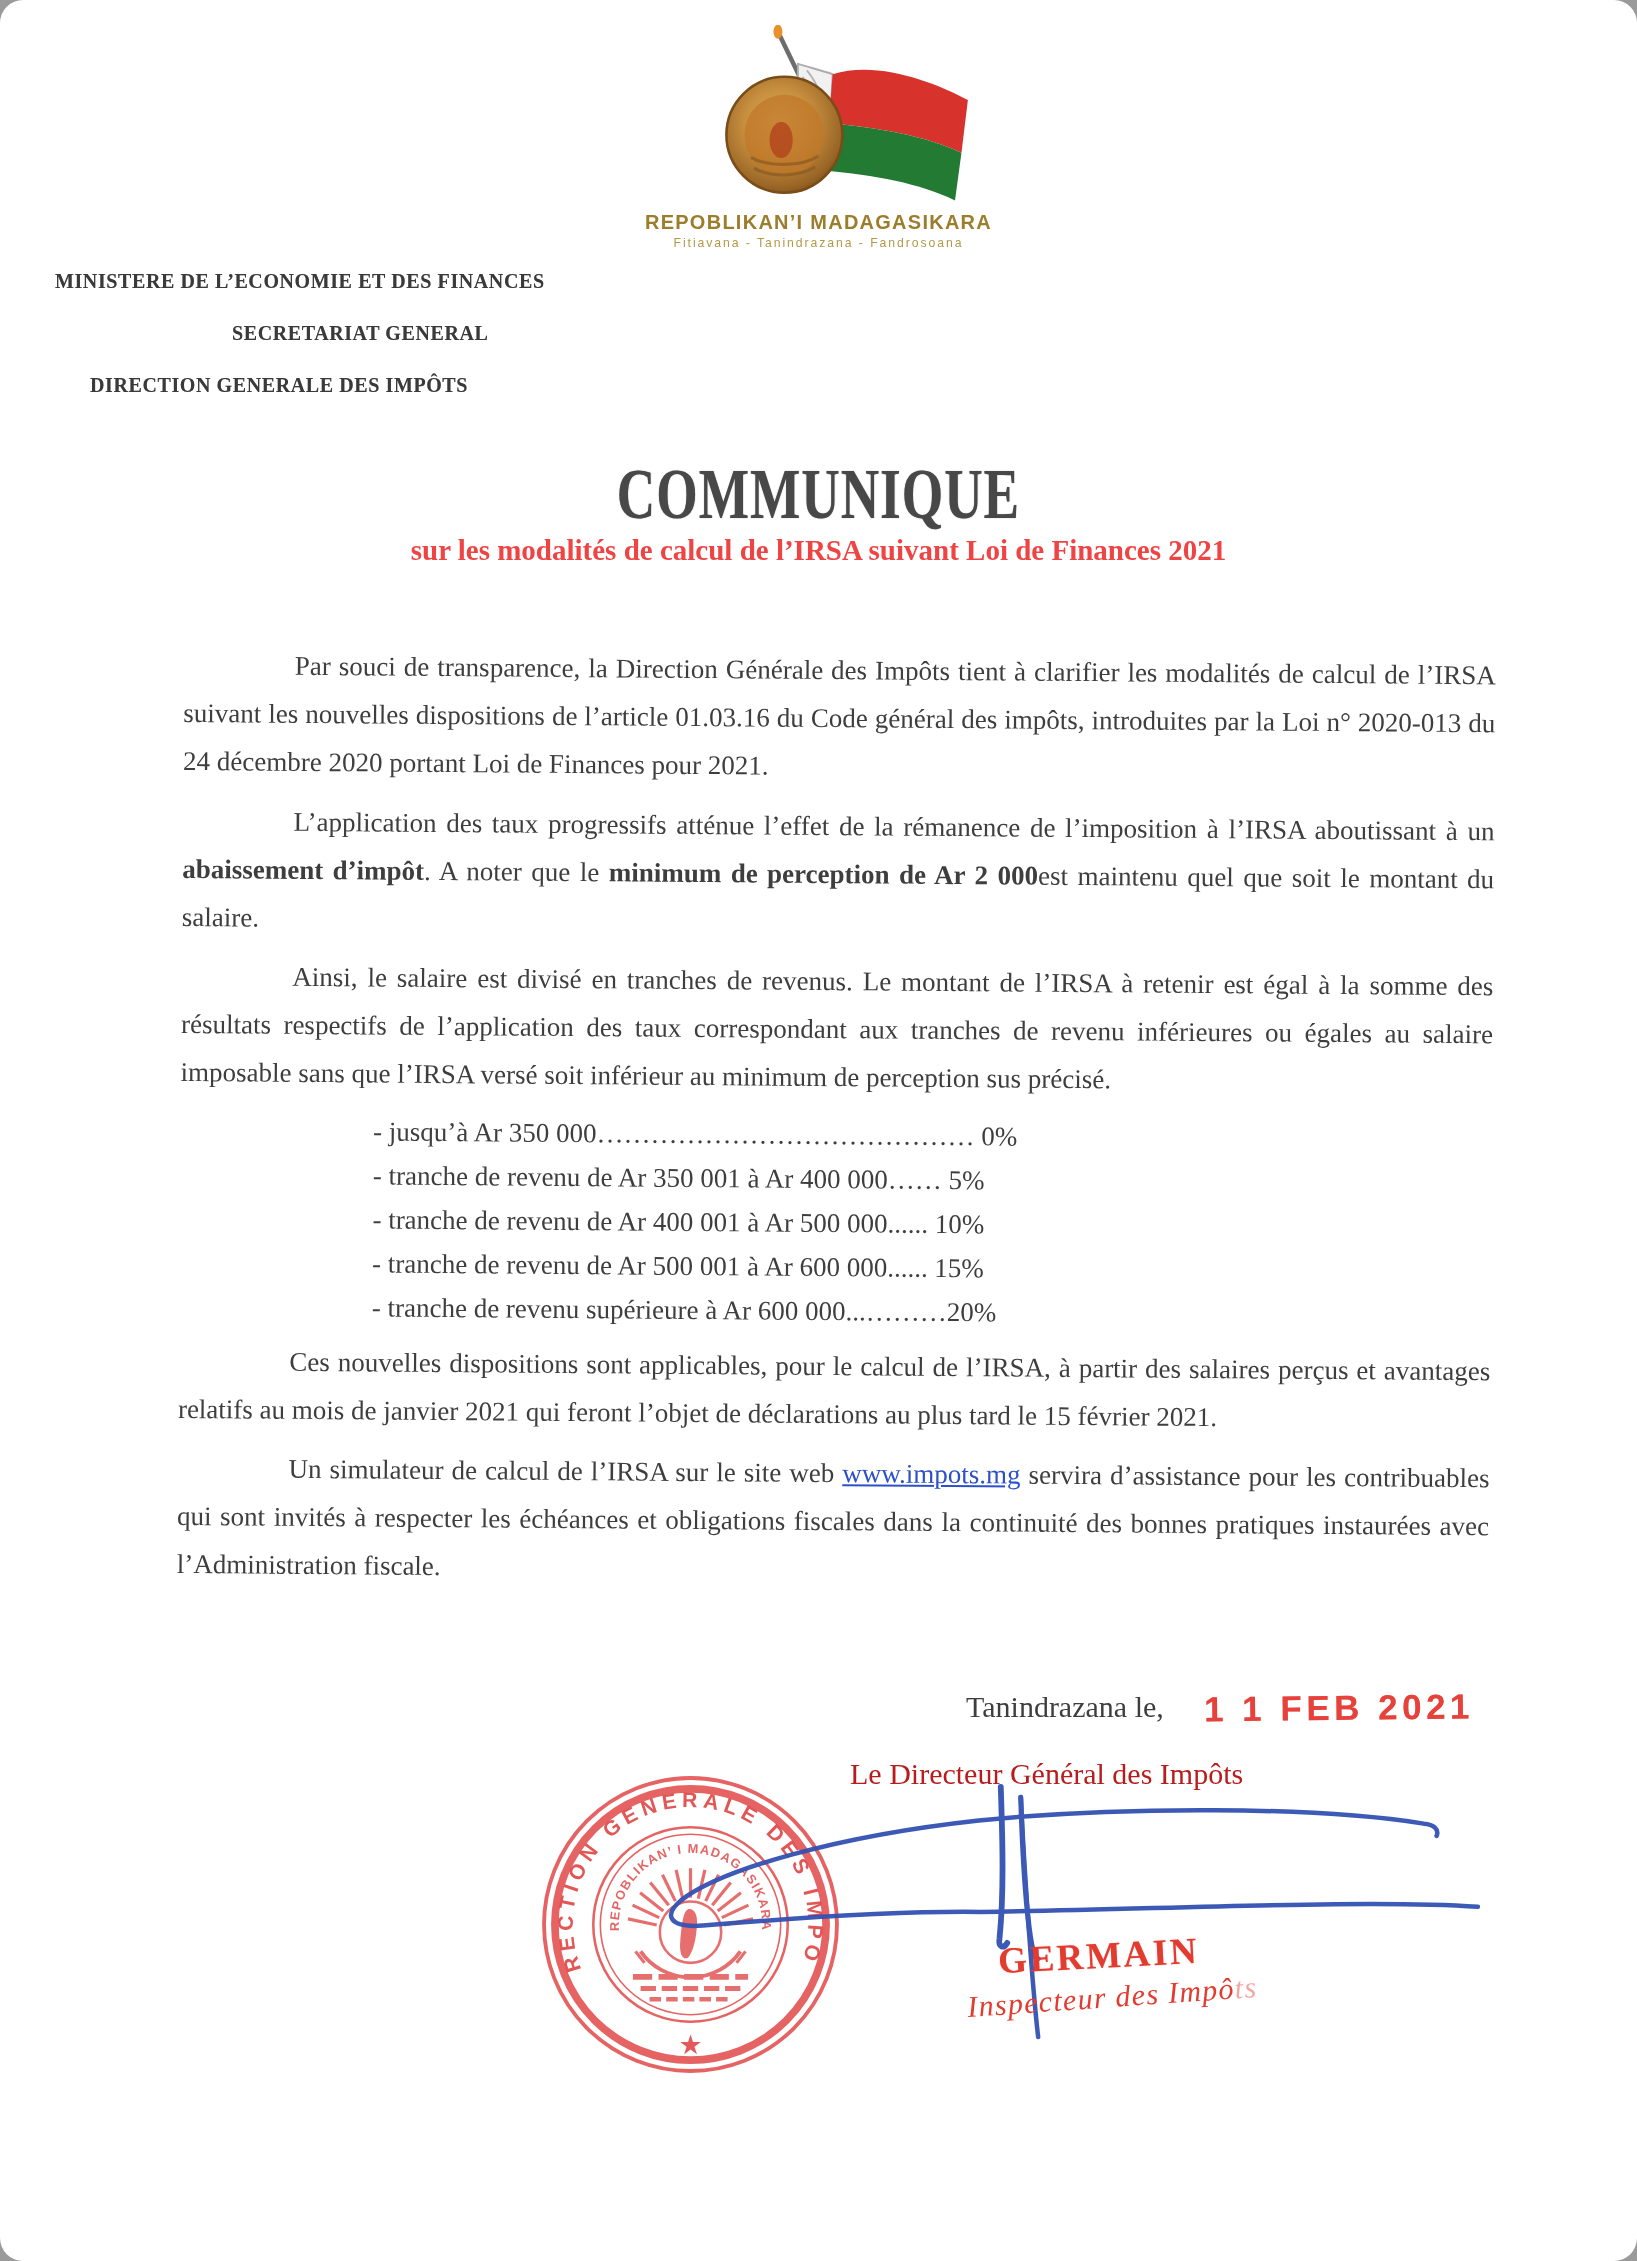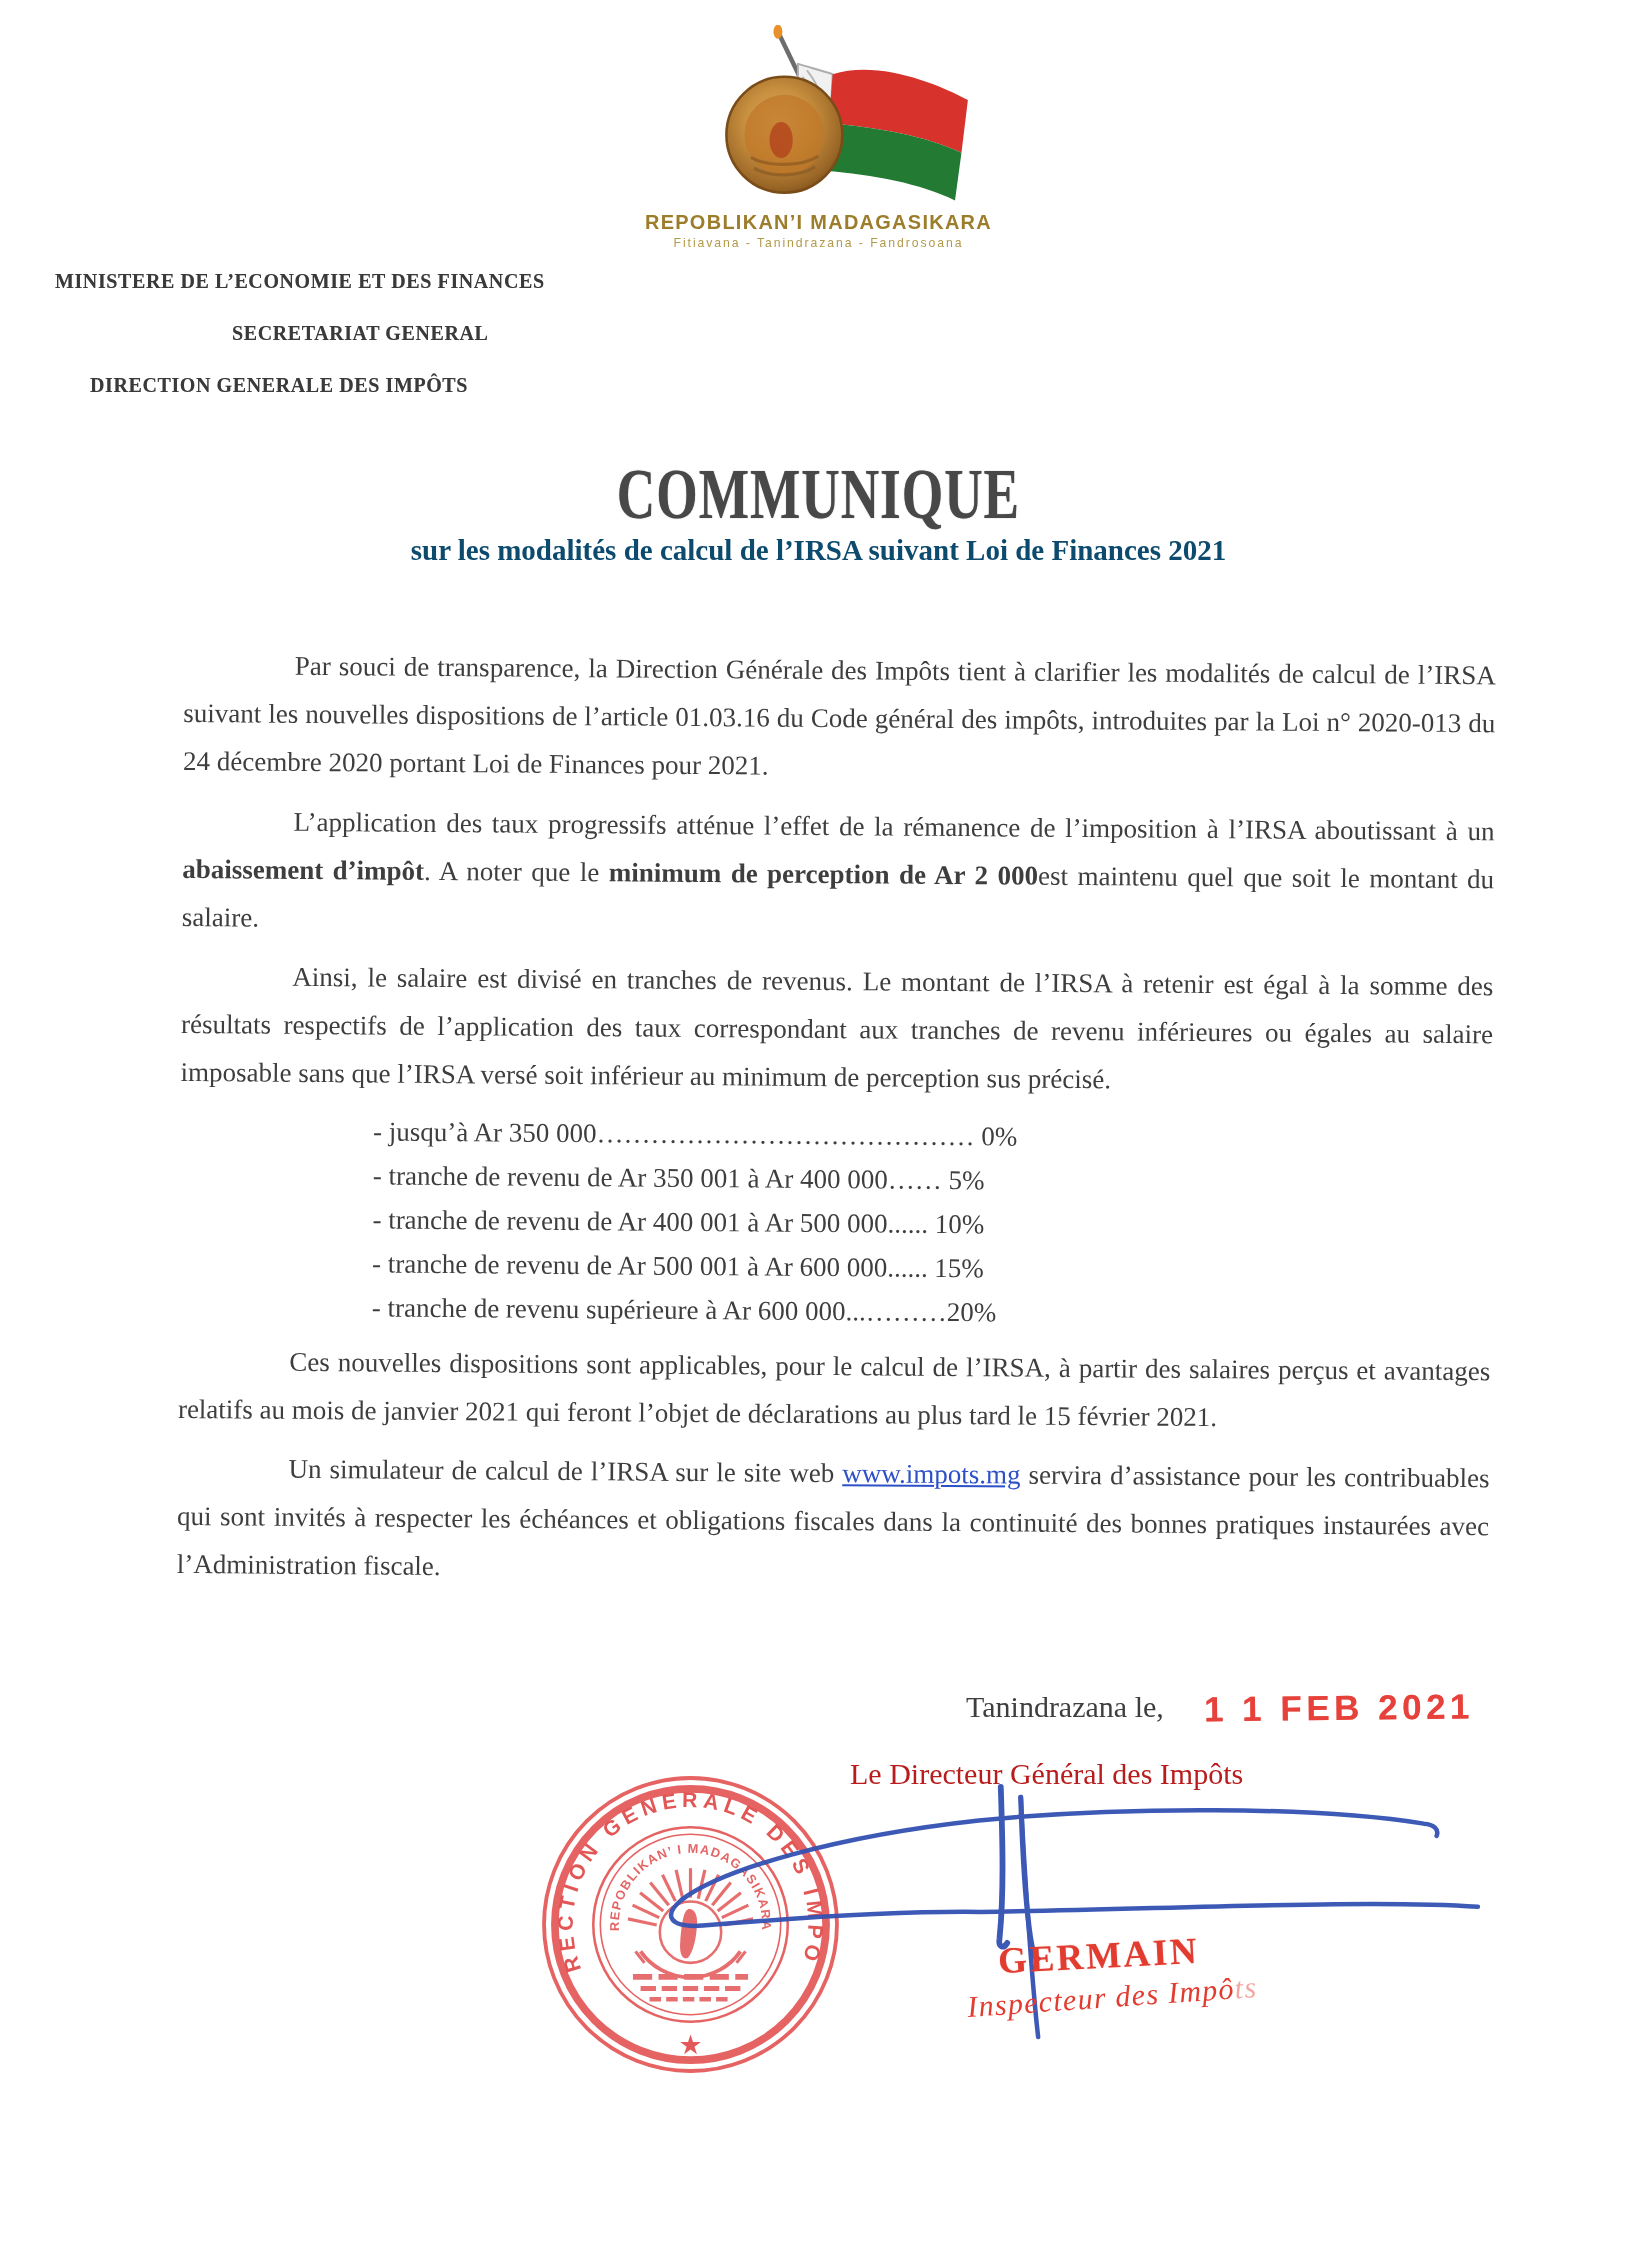--- a/index.html
+++ b/index.html
@@ -3,37 +3,38 @@
 <meta charset="utf-8">
 <style>
   html,body{margin:0;padding:0;background:#9a9a9a;}
   #page{
     position:relative;
     width:1637px;height:2261px;
     background:#ffffff;
     overflow:hidden;
     font-family:"Liberation Serif", serif;
     color:#3e3e3e;
+    border-radius:23px;
   }
   
   .logo{position:absolute;left:606px;top:24.5px;width:425px;height:226px;}
   
   .ministry{position:absolute;left:0;top:255px;width:1637px;
     font-weight:bold;color:#3a3a3a;}
   .ministry .l{height:52px;line-height:52px;font-size:20px;letter-spacing:0.6px;
     text-shadow:0 0 0.6px rgba(55,55,55,.45);}
   .ministry .l1{margin-left:55px;}
   .ministry .l2{margin-left:232px;}
   .ministry .l3{margin-left:90px;}
   
   .title{position:absolute;left:0;top:453px;width:1637px;text-align:center;
     font-size:72px;font-weight:bold;color:#484848;letter-spacing:1.3px;
     transform:scaleX(.74);text-shadow:0 0 1.3px rgba(60,60,60,.55);}
   .subtitle{position:absolute;left:0;top:534px;width:1637px;text-align:center;
-    font-size:29px;font-weight:bold;color:#0c4a6e;}
+    font-size:29px;font-weight:bold;color:#ef4444;}
   
   .doc-body{
     position:absolute;left:184px;top:641px;width:1312px;
     font-size:27px;line-height:48px;text-align:justify;
     transform:rotate(.45deg);transform-origin:0 0;
     color:#3e3e3e;
   }
   .doc-body p{margin:0 0 11.6px 0;text-indent:111px;}
   .b{font-weight:bold;}
   a.weblink{color:#2d50c8;text-decoration:underline;}

